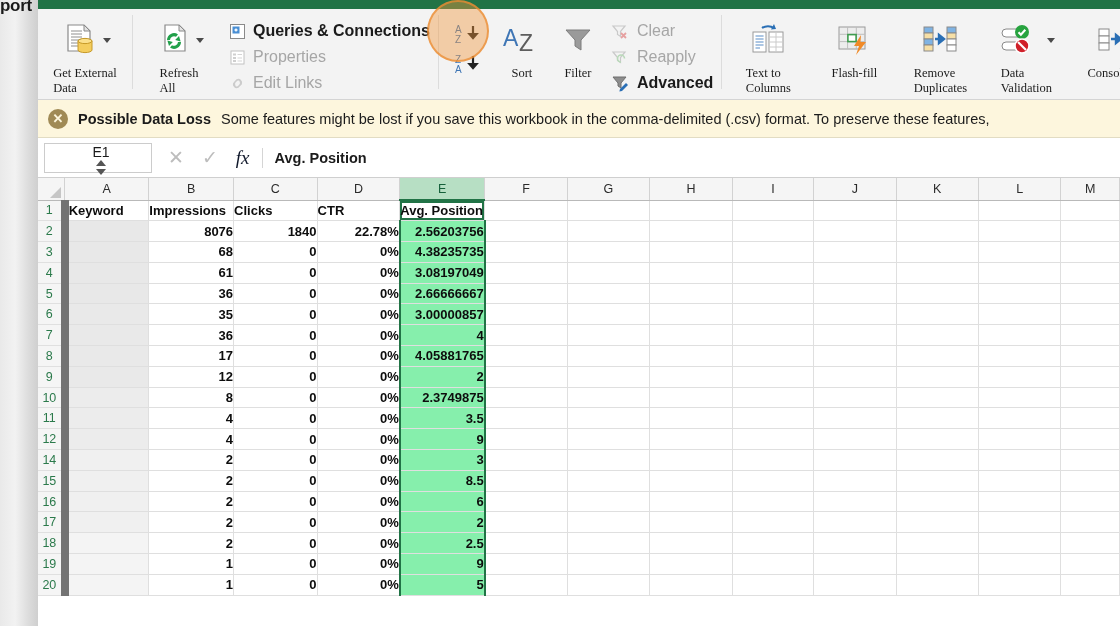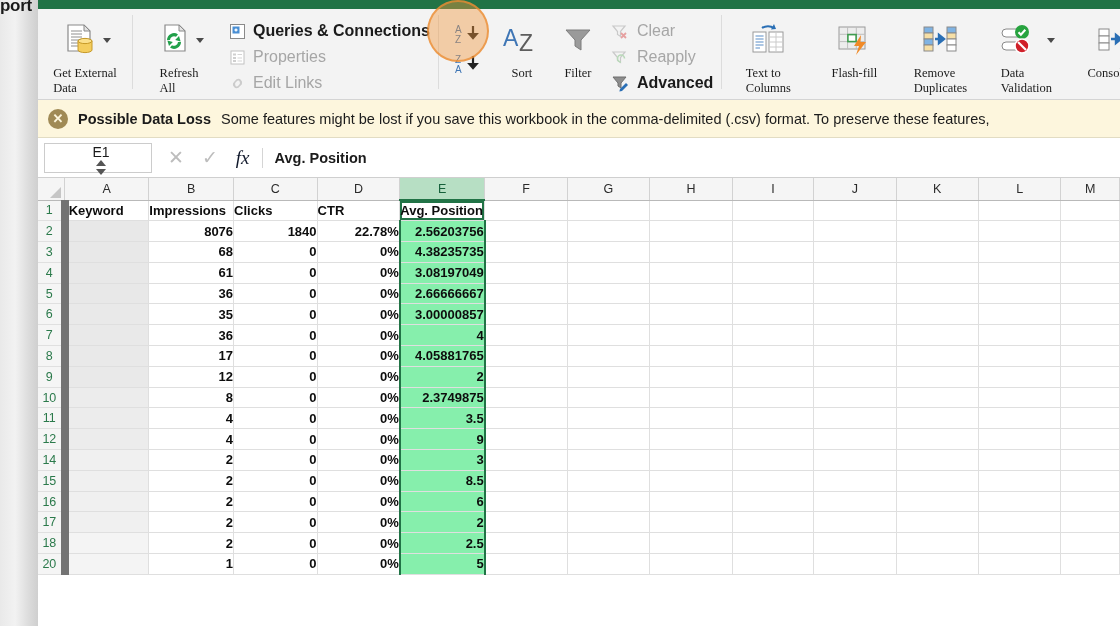--- a/index.html
+++ b/index.html
@@ -852,20 +852,36 @@
             <td class="cell empty"></td>
             <td class="cell empty"></td>
             <td class="cell empty"></td>
             <td class="cell empty"></td>
             <td class="cell empty"></td>
             <td class="cell empty"></td>
             <td class="cell empty"></td>
             <td class="cell empty"></td>
           </tr>
           <tr>
+            <td class="rowhead">19</td>
+            <td class="cell txt redact aleft fade4"></td>
+            <td class="cell num">1</td>
+            <td class="cell num">0</td>
+            <td class="cell num">0%</td>
+            <td class="cell num selcol sel-left sel-right">9</td>
+            <td class="cell empty"></td>
+            <td class="cell empty"></td>
+            <td class="cell empty"></td>
+            <td class="cell empty"></td>
+            <td class="cell empty"></td>
+            <td class="cell empty"></td>
+            <td class="cell empty"></td>
+            <td class="cell empty"></td>
+          </tr>
+          <tr>
             <td class="rowhead">20</td>
             <td class="cell txt redact aleft fade4"></td>
             <td class="cell num">1</td>
             <td class="cell num">0</td>
             <td class="cell num">0%</td>
             <td class="cell num selcol sel-left sel-right">5</td>
             <td class="cell empty"></td>
             <td class="cell empty"></td>
             <td class="cell empty"></td>
             <td class="cell empty"></td>

